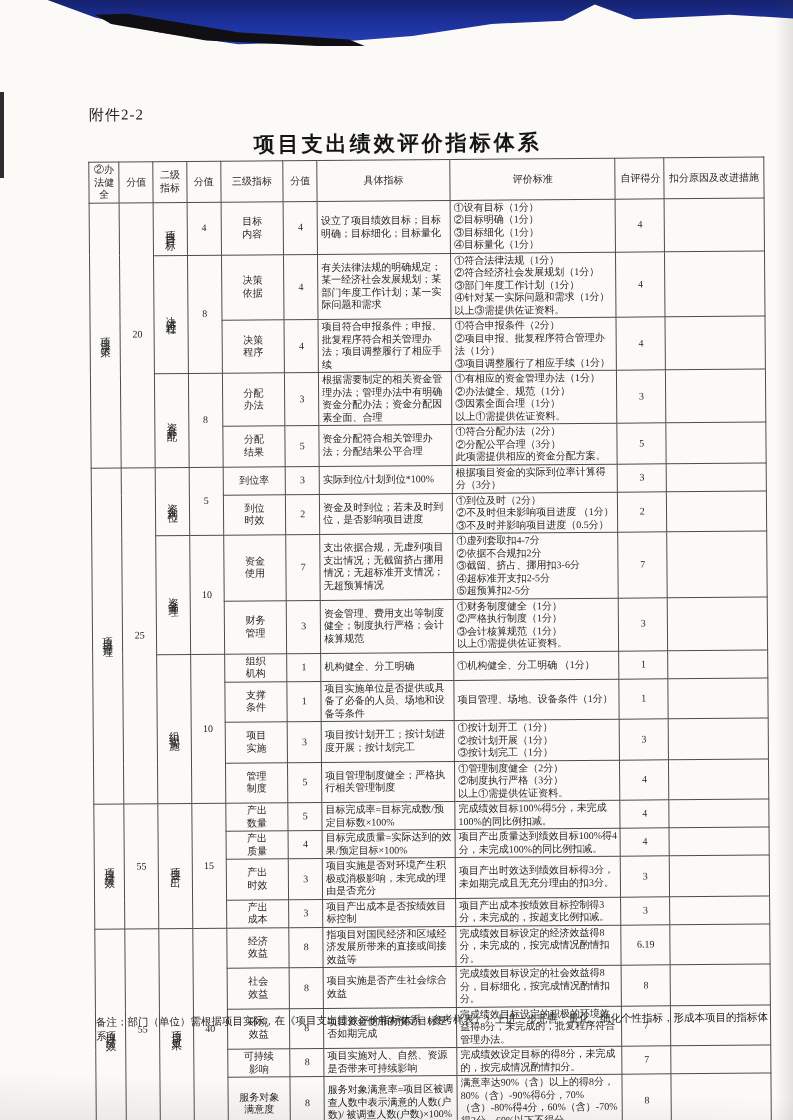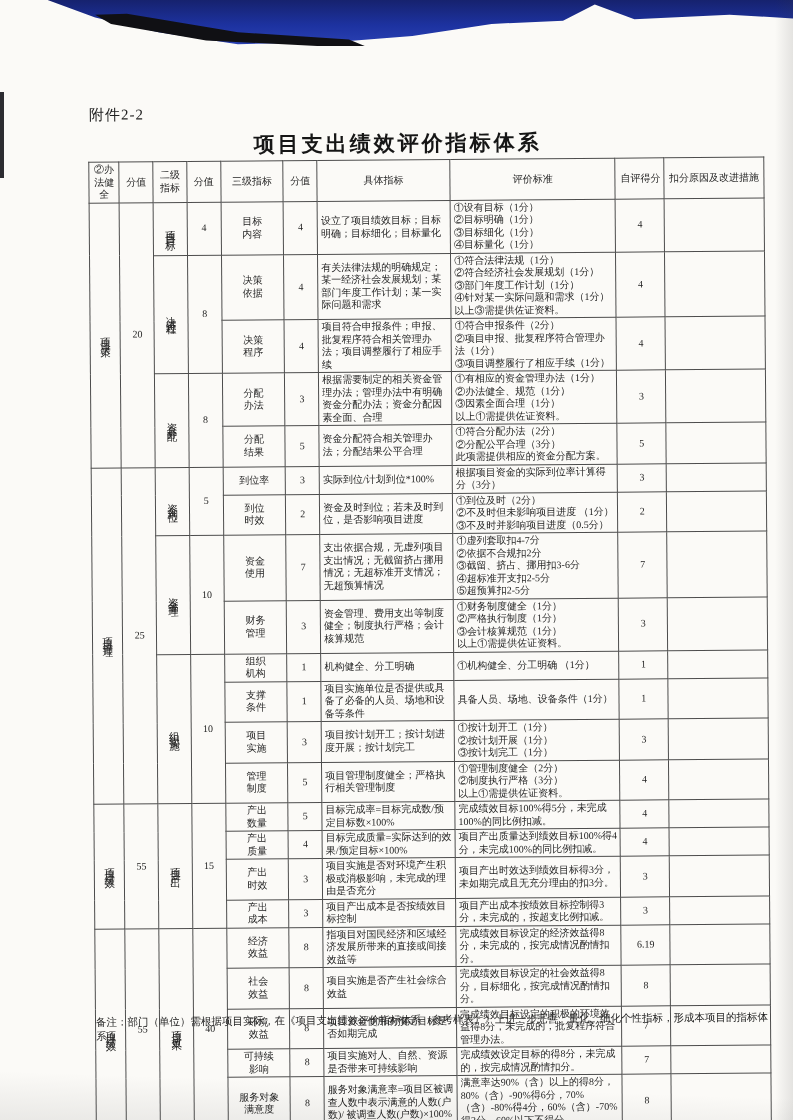--- a/index.html
+++ b/index.html
@@ -244,21 +244,21 @@
       <td class="lft ind">机构健全、分工明确</td>
       <td class="lft std">①机构健全、分工明确 （1分）</td>
       <td class="ctr score">1</td>
       <td></td>
     </tr>
     <tr>
       <td class="ctr l3c std">支撑
 条件</td>
       <td class="ctr score">1</td>
       <td class="lft ind">项目实施单位是否提供或具备了必备的人员、场地和设备等条件</td>
-      <td class="lft std">具备人员、场地、设备条件（1分）</td>
+      <td class="lft std">项目管理、场地、设备条件（1分）</td>
       <td class="ctr score">1</td>
       <td></td>
     </tr>
     <tr>
       <td class="ctr l3c std">项目
 实施</td>
       <td class="ctr score">3</td>
       <td class="lft ind">项目按计划开工；按计划进度开展；按计划完工</td>
       <td class="lft std">①按计划开工（1分）
 ②按计划开展（1分）

